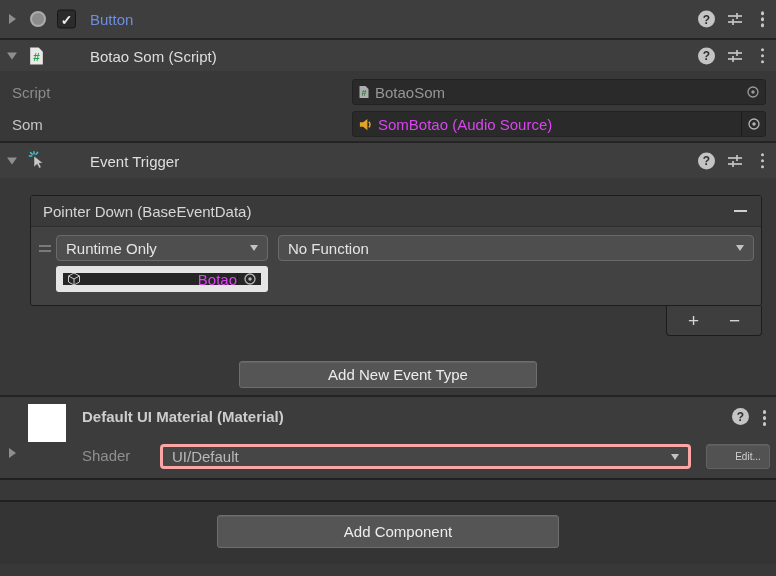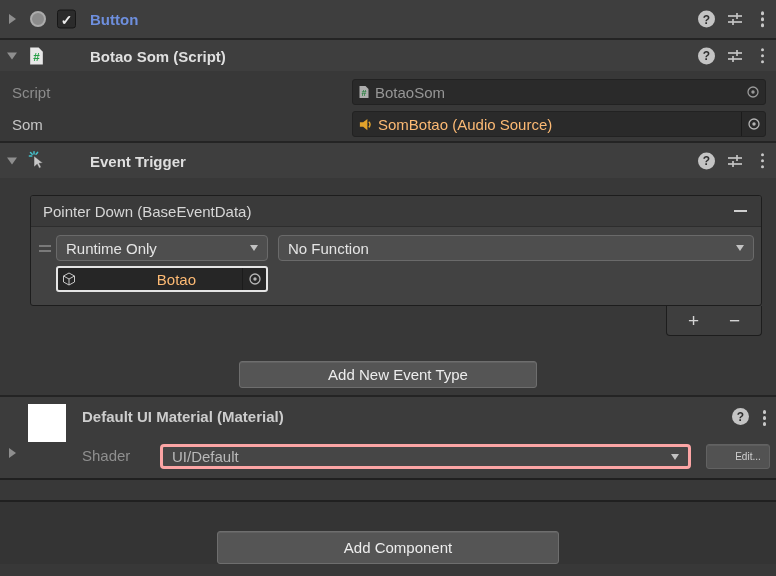--- a/index.html
+++ b/index.html
@@ -21,21 +21,21 @@
   .fold { width:0; height:0; }
   .fold.right { border-left:7px solid #8E8E8E; border-top:5px solid transparent; border-bottom:5px solid transparent; left:9px; }
   .fold.down  { border-top:7px solid #8E8E8E; border-left:5px solid transparent; border-right:5px solid transparent; left:7px; }
 
   .btn-circle { left:30px; width:16px; height:16px; border:2px solid #ACACAC; border-radius:50%; background:#8C8C8C; }
 
   .checkbox { left:57px; width:19px; height:19px; background:#2B2B2B; border:1px solid #171717; border-radius:3px;
               display:flex; align-items:center; justify-content:center; }
   .checkbox .check { color:#ECECEC; font-size:14px; font-weight:bold; line-height:1; }
 
-  .title { left:90px; font-size:15px; font-weight:bold; color:#DFDFDF; white-space:nowrap; }
+  .title { left:90px; font-size:15px; font-weight:normal; color:#DFDFDF; white-space:nowrap; }
   .title.blue { color:#6E8FDE; }
 
   .icon-slot { display:flex; align-items:center; justify-content:center; }
   .help { width:17px; height:17px; border-radius:50%; background:#C4C4C4; color:#2E2E2E;
           font-size:12px; font-weight:bold; display:flex; align-items:center; justify-content:center; }
   .help.r1 { right:61px; }
   .presets { right:33px; }
   .kebab { right:12px; display:flex; flex-direction:column; gap:2.5px; }
   .kebab i { width:3.5px; height:3.5px; border-radius:50%; background:#C8C8C8; }
 
@@ -44,21 +44,21 @@
   
   .body2 { height:70px; background:#383838; padding-top:8px; }
   .prop-row { display:flex; align-items:center; height:26px; margin-bottom:6px; }
   .plabel { width:352px; padding-left:12px; font-size:15px; color:#C6C6C6; }
   .plabel.dim { color:#8C8C8C; }
 
   .ofield { flex:1; margin-right:10px; height:26px; background:#2A2A2A; border:1px solid #222222;
             border-radius:3px; display:flex; align-items:center; padding-left:5px; overflow:hidden; }
   .ofield .oftext { font-size:15px; margin-left:5px; flex:1; white-space:nowrap; }
   .oftext.dim { color:#969696; }
-  .oftext.lit { color:#fdba74; }
+  .oftext.lit { color:#d946ef; }
   .picker { width:24px; height:100%; display:flex; align-items:center; justify-content:center; flex:none; }
   .picker.bordered { border-left:1px solid #1B1B1B; }
 
   
   .etbody { height:217px; background:#383838; position:relative; }
   .event-box { position:absolute; left:30px; right:14px; top:17px;
                border:1px solid #1D1D1D; border-radius:3px; background:#424242;text-align:right; }
   .ebox-header { height:31px; background:#3A3A3A; border-bottom:1px solid #2D2D2D; border-radius:2px 2px 0 0;
                  display:flex; align-items:center; padding:0 12px; font-size:15px; color:#D6D6D6; }
   .minus-btn { margin-left:auto; width:18px; height:18px; display:flex; align-items:center; justify-content:center; }
@@ -70,21 +70,21 @@
   .drag { width:14px; margin-right:4px; display:flex; flex-direction:column; gap:3px; align-items:center; flex:none; }
   .drag i { width:12px; height:2px; background:#7A7A7A; }
 
   .dropdown { height:26px; background:#4E4E4E; border:1px solid #6A6A6A; border-radius:4px;
               display:flex; align-items:center; padding:9px 9px; font-size:15px; color:#E4E4E4; }
   .dd-mode { width:212px; flex:none; }
   .dd-func { flex:1; margin-left:10px; }
   .darrow { margin-left:auto; width:0; height:0; border-top:6px solid #C2C2C2;
             border-left:4.5px solid transparent; border-right:4.5px solid transparent; }
 
-  .ofield.target { width:212px; flex:none; background:#262626; border:2px solid #e5e5e5; margin-right:0; padding-left:4px;gap:46px; }
+  .ofield.target { width:212px; flex:none; background:#262626; border:7px solid #e5e5e5; margin-right:0; padding-left:4px; }
 
   .minibox { position:absolute; right:14px; top:128px; width:96px; height:30px;
              background:#3E3E3E; border:1px solid #1D1D1D; border-top:none; border-radius:0 0 4px 4px;
              display:flex; align-items:center; justify-content:center; gap:14px; }
   .mini { background:none; border:none; color:#D4D4D4; font-size:19px; line-height:1; padding:0 8px;
           font-family:inherit; }
 
   .unity-btn { background:#555555; border:1px solid #6E6E6E; border-radius:3px; color:#EDEDED;
                font-size:15px; font-family:inherit; display:flex; align-items:center; justify-content:center;
                box-shadow:inset 0 1px 0 rgba(255,255,255,.07);padding-left:20px; }
@@ -100,21 +100,21 @@
   .shader-label { position:absolute; left:82px; top:50px; font-size:15px; color:#8F8F8F; }
   .dd-shader { position:absolute; left:160px; right:85px; top:47px; height:25px;
                background:#464646; border:3px solid #fca5a5; color:#B9B9B9; }
   .edit-btn { position:absolute; right:6px; top:47px; width:64px; height:25px;
               background:#525252; border:1px solid #626262; font-size:10px; color:#D0D0D0; }
   .mat-fold { position:absolute; left:9px; top:51px; }
 
   
   .strip { height:22px; background:#383838; border-top:2px solid #202020; }
   .bottom { height:64px; background:#343434; border-top:2px solid #202020;
-            display:flex; justify-content:flex-end; flex-direction:column; align-items:center; }
+            display:flex; justify-content:flex-start; flex-direction:column; align-items:center; }
   .add-comp { width:342px; height:33px; margin-top:13px; font-size:15px; }
 </style>
 </head>
 <body>
 
 <div class="app">
 
   <section class="hdr h1">
     <span class="fold right"></span>
     <span class="btn-circle"></span>

